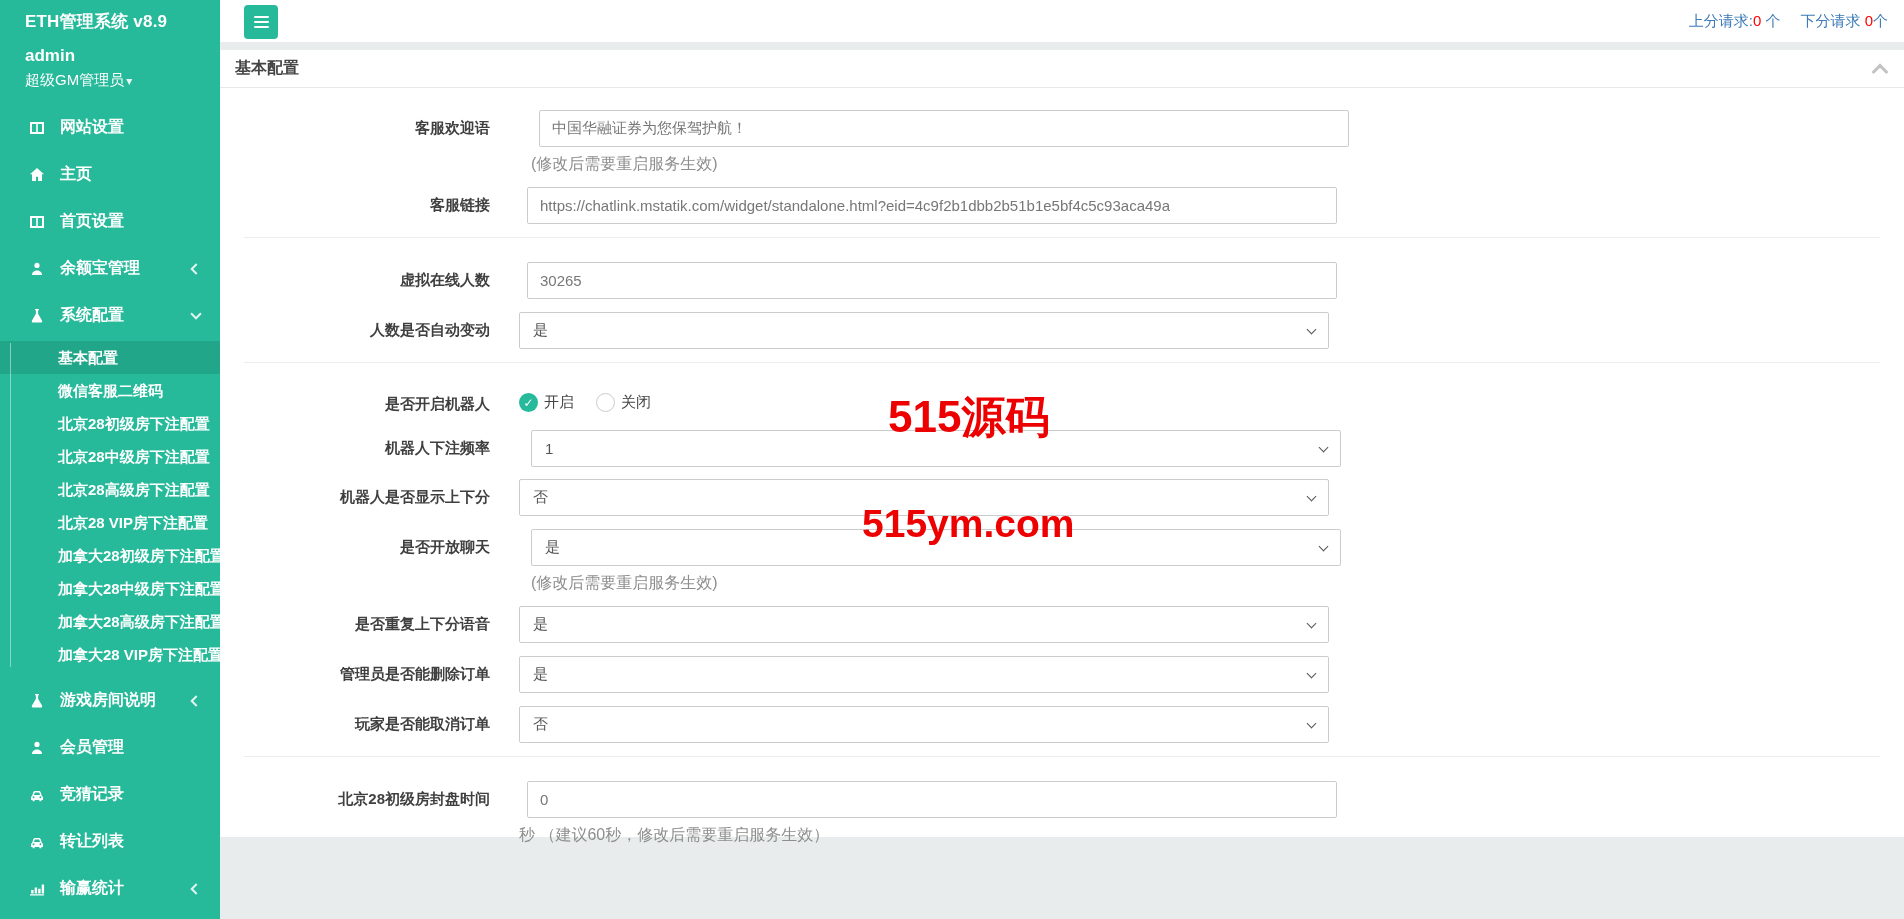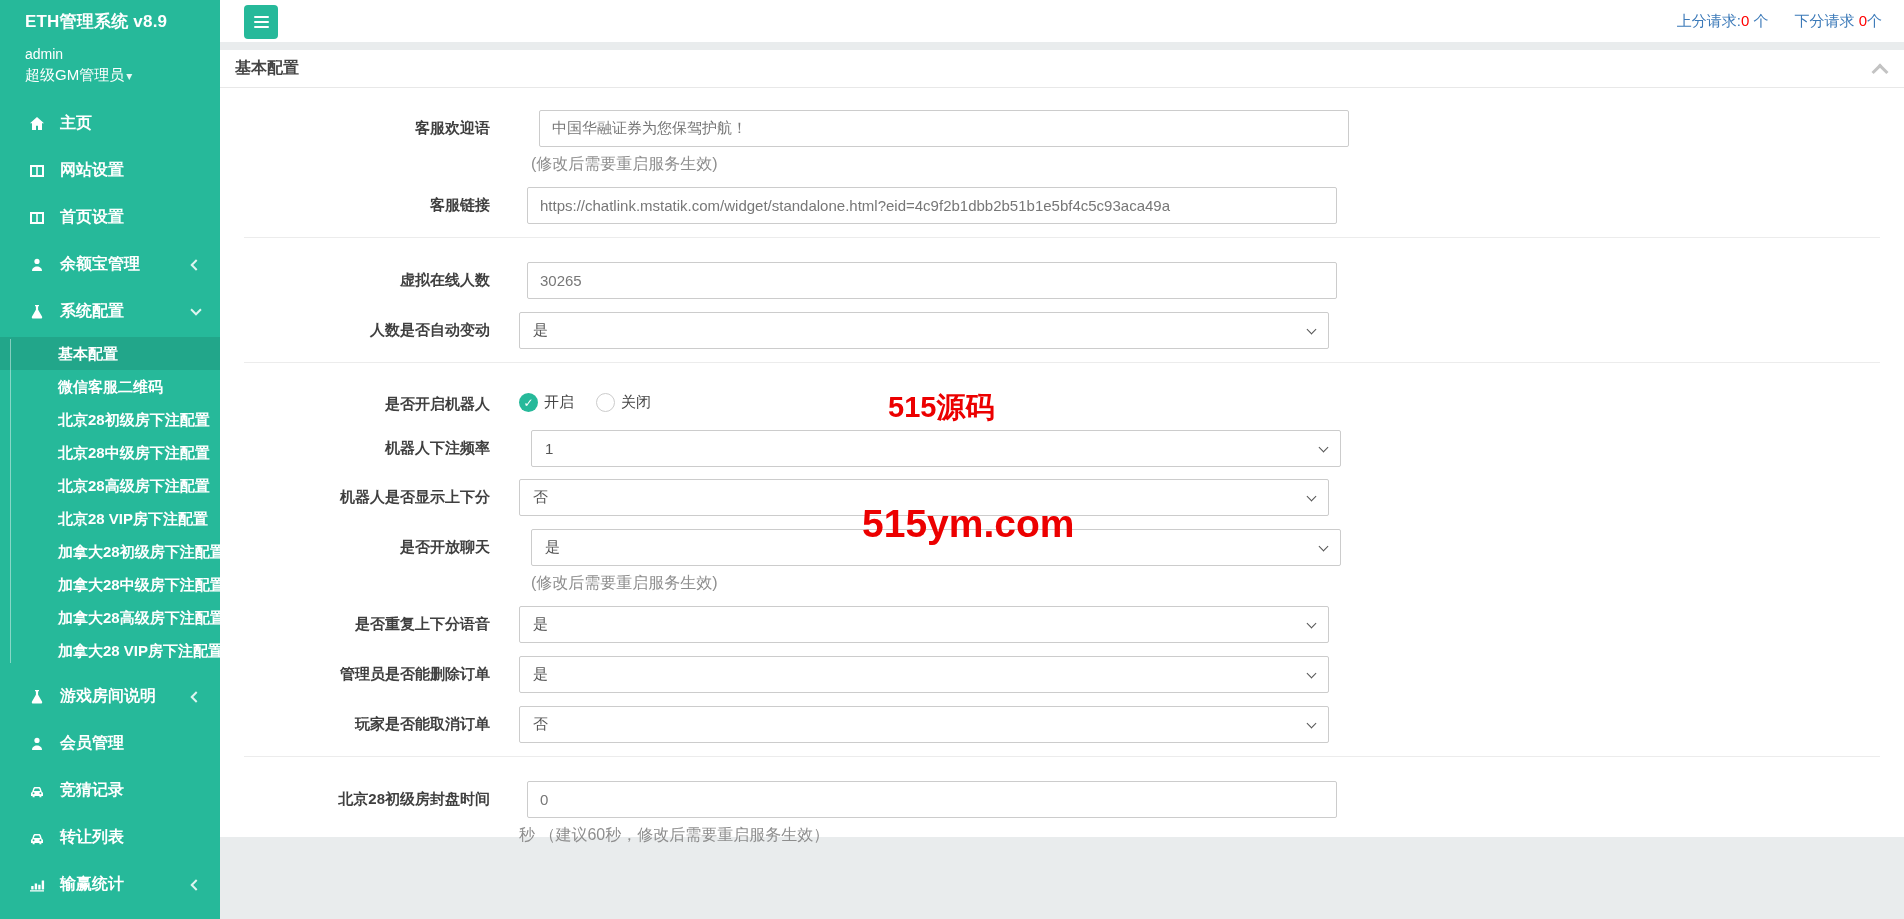--- a/index.html
+++ b/index.html
@@ -4,41 +4,41 @@
 <style>
   * { margin:0; padding:0; box-sizing:border-box; }
   html,body { width:1904px; height:919px; overflow:hidden;
     font-family:"Liberation Sans","DejaVu Sans",sans-serif; }
   .app { display:flex; width:1904px; height:919px; background:#4d7c0f; }
 
   
   .sidebar { flex:0 0 220px; width:220px; background:#26b99a; color:#fff; height:919px; overflow:hidden; }
   .brand { padding:10px 12px 0 25px; font-size:17px; font-weight:bold; letter-spacing:.2px; }
   .userblock { padding:11px 12px 0 25px; line-height:1.45; }
-  .user-name { font-size:14px; font-weight:normal; }
+  .user-name { font-size:17px; font-weight:bold; }
   .user-role { font-size:15px; cursor:pointer; }
   .user-role .caret { font-size:12px; opacity:.9; margin-left:2px; }
   .nav { margin-top:14px; }
   .nav-item { position:relative; height:47px; display:flex; align-items:center; padding-left:27px; font-size:16px; font-weight:bold; cursor:pointer; }
   .nav-item .ico { width:20px; display:inline-flex; justify-content:center; margin-right:13px; }
   .nav-item svg { width:16px; height:16px; fill:#fff; }
   .chev { position:absolute; right:20px; width:8px; height:8px; border-style:solid; border-color:rgba(255,255,255,.85); border-width:0; }
   .chev-left  { border-left-width:2px; border-bottom-width:2px; transform:rotate(45deg); }
   .chev-down  { border-right-width:2px; border-bottom-width:2px; transform:rotate(45deg); margin-top:-4px; }
   .submenu { position:relative; padding:2px 0 6px 0; }
   .submenu:before { content:""; position:absolute; left:10px; top:4px; bottom:10px; width:1px; background:rgba(255,255,255,.45); }
   .sub-item { height:33px; line-height:33px; padding-left:58px; font-size:15px; font-weight:bold; cursor:pointer; white-space:nowrap; }
   .sub-item.active { background:rgba(0,0,0,.10); }
 
   
   .main { flex:1; display:flex; flex-direction:column; background:#e9eced; min-width:0; }
   .topbar { height:42px; background:#fff; display:flex; align-items:center; flex:0 0 42px; }
   .menu-toggle { margin-left:24px; margin-top:2px; width:34px; height:34px; background:#26b99a; border:none; border-radius:4px; cursor:pointer; display:flex; flex-direction:column; justify-content:center; align-items:center; gap:3px; }
   .menu-toggle i { display:block; width:15px; height:2px; background:#fff; border-radius:1px; }
-  .topbar-right { margin-left:auto; display:flex; align-items:center; gap:26px; padding-right:22px; font-size:15px; color:#3b79b8; }
+  .topbar-right { margin-left:auto; display:flex; align-items:center; gap:20px; padding-right:16px; font-size:15px; color:#3b79b8; }
   .req b { color:#f00; font-weight:normal; }
 
   .content { flex:1; position:relative; }
   .panel { margin-top:8px; background:#fff; height:787px; position:relative; }
   .panel-header { height:38px; border-bottom:1px solid #e8e8e8; display:flex; align-items:center; padding:0 18px 0 15px; }
   .panel-title { font-size:16px; font-weight:bold; color:#444; }
   .collapse-btn { margin-left:auto; width:12px; height:12px; border-right:3px solid #c3c3c3; border-bottom:3px solid #c3c3c3; transform:rotate(-135deg); margin-top:6px; cursor:pointer; }
 
   .panel-body { padding-top:22px; }
   .form-row { display:flex; align-items:flex-start; margin-bottom:13px; }
@@ -50,51 +50,51 @@
   .note { margin-top:7px; font-size:16px; color:#8e8e8e; }
   .divider { border-top:1px solid #ececec; margin:12px 24px 24px 24px; }
   .radio-group { display:flex; align-items:center; gap:22px; padding-top:6px; }
   .radio-opt { display:flex; align-items:center; gap:6px; font-size:15px; color:#444; cursor:pointer; }
   .rdot { width:19px; height:19px; border-radius:50%; display:inline-flex; align-items:center; justify-content:center; }
   .rdot.on { background:#26b99a; color:#fff; font-size:12px; font-weight:bold; }
   .rdot.off { background:#fff; border:1px solid #ccc; }
   .mb-lg { margin-bottom:12px;gap:12px; }
   .mb-radio { margin-bottom:17px; }
 
-  .watermark1 { position:absolute; left:668px; top:338px; font-size:29px; font-weight:bold; color:#ec0000; pointer-events:none; }
+  .watermark1 { position:absolute; left:668px; top:338px; font-size:44px; font-weight:bold; color:#ec0000; pointer-events:none; }
   .watermark2 { position:absolute; left:642px; top:452px; font-size:39px; font-weight:bold; color:#ec0000; pointer-events:none; }
 </style>
 </head>
 <body>
 
 <div class="app">
 
   <aside class="sidebar">
     <div class="brand">ETH管理系统 v8.9</div>
     <div class="userblock">
       <div class="user-name">admin</div>
       <div class="user-role"><span>超级GM管理员</span><span class="caret">▾</span></div>
     </div>
 
     <nav class="nav">
       <div class="nav-item">
         <span class="ico">
             <svg viewBox="0 0 16 16">
+              <path d="M1 2h14v12H1V2zm2 2v8h4.2V4H3zm5.8 0v8H13V4H8.8z"></path>
+            </svg>
+          </span>
+        <span>网站设置</span>
+      </div>
+      <div class="nav-item">
+        <span class="ico">
+            <svg viewBox="0 0 16 16">
               <path d="M8 1L1 7.2h2V14h4v-4.2h2V14h4V7.2h2L8 1z"></path>
             </svg>
           </span>
         <span>主页</span>
-      </div>
-      <div class="nav-item">
-        <span class="ico">
-            <svg viewBox="0 0 16 16">
-              <path d="M1 2h14v12H1V2zm2 2v8h4.2V4H3zm5.8 0v8H13V4H8.8z"></path>
-            </svg>
-          </span>
-        <span>网站设置</span>
       </div>
       <div class="nav-item">
         <span class="ico">
             <svg viewBox="0 0 16 16">
               <path d="M1 2h14v12H1V2zm2 2v8h4.2V4H3zm5.8 0v8H13V4H8.8z"></path>
             </svg>
           </span>
         <span>首页设置</span>
       </div>
       <div class="nav-item">

